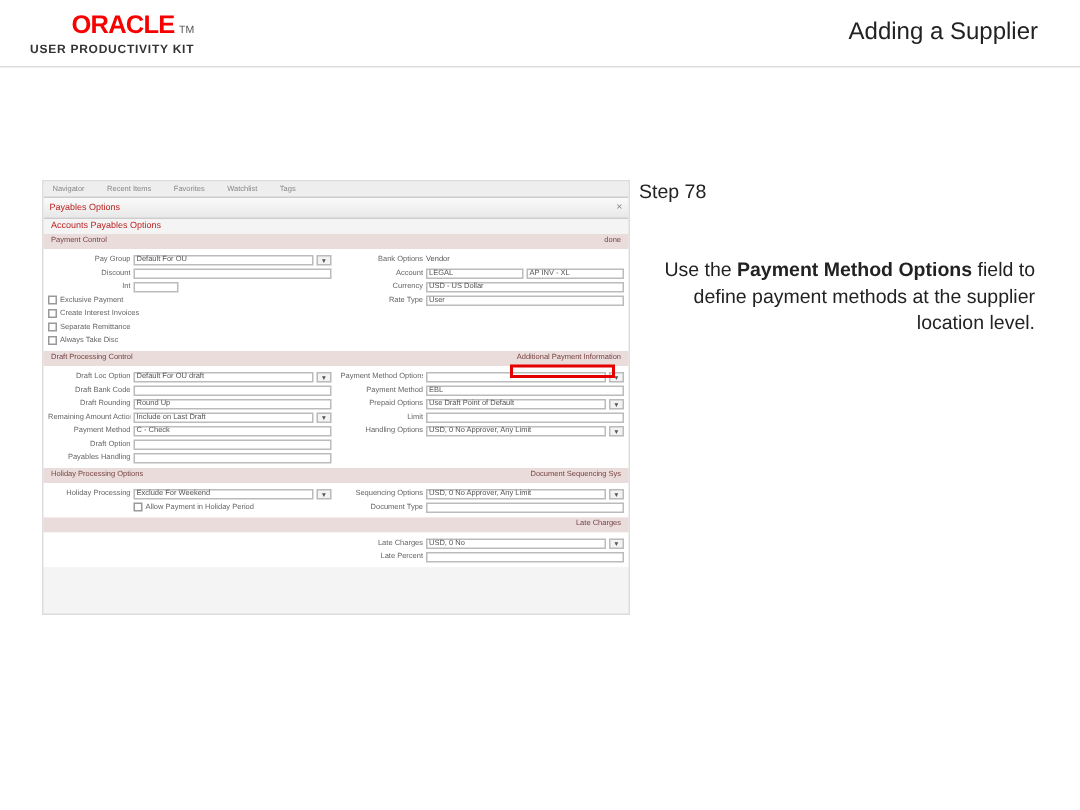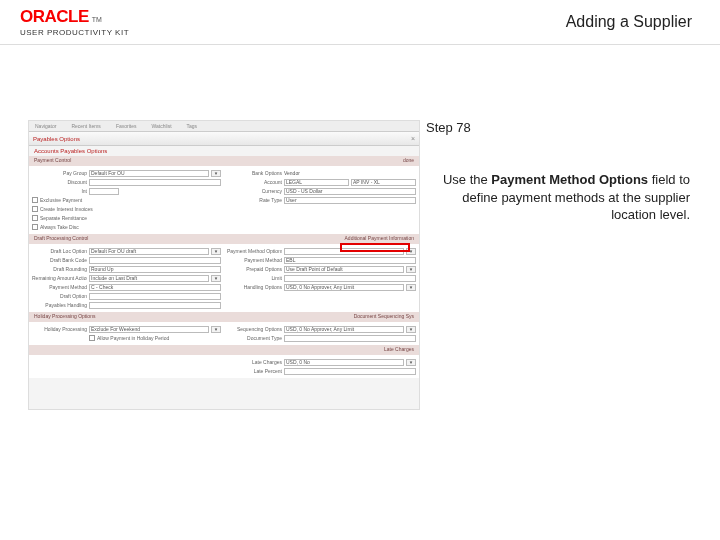--- a/index.html
+++ b/index.html
@@ -15,24 +15,24 @@
   .header {
     width: 100%;
     height: 45px;
     border-bottom: 1px solid #ddd;
     display: flex;
     align-items: center;
     justify-content: space-between;
     padding: 5px 28px 5px 20px;
   }
   .logo-block { display: flex; flex-direction: column; gap: 1px; }
-  .oracle-logo { display: flex; align-items: baseline; gap: 3px; }
+  .oracle-logo { display: flex; align-items: baseline; gap: 3px; justify-content: flex-end; }
   .oracle-word { color: #f80000; font-weight: 700; font-size: 17px; letter-spacing: -0.5px; font-family: Arial, sans-serif; }
   .tm { font-size: 7px; color: #555; vertical-align: super; }
-  .upk { font-size: 8px; color: #333; letter-spacing: 0.5px; }
+  .upk { font-size: 8px; color: #333; letter-spacing: 0.5px; font-weight: bold; }
   .page-title { font-size: 16px; color: #222; }
   .content { display: flex; padding: 0; gap: 0; }
   .screenshot-col {
     width: 420px;
     padding: 75px 0 0 28px;
   }
   .mock {
     width: 392px;
     height: 290px;
     background: #f4f4f4;

